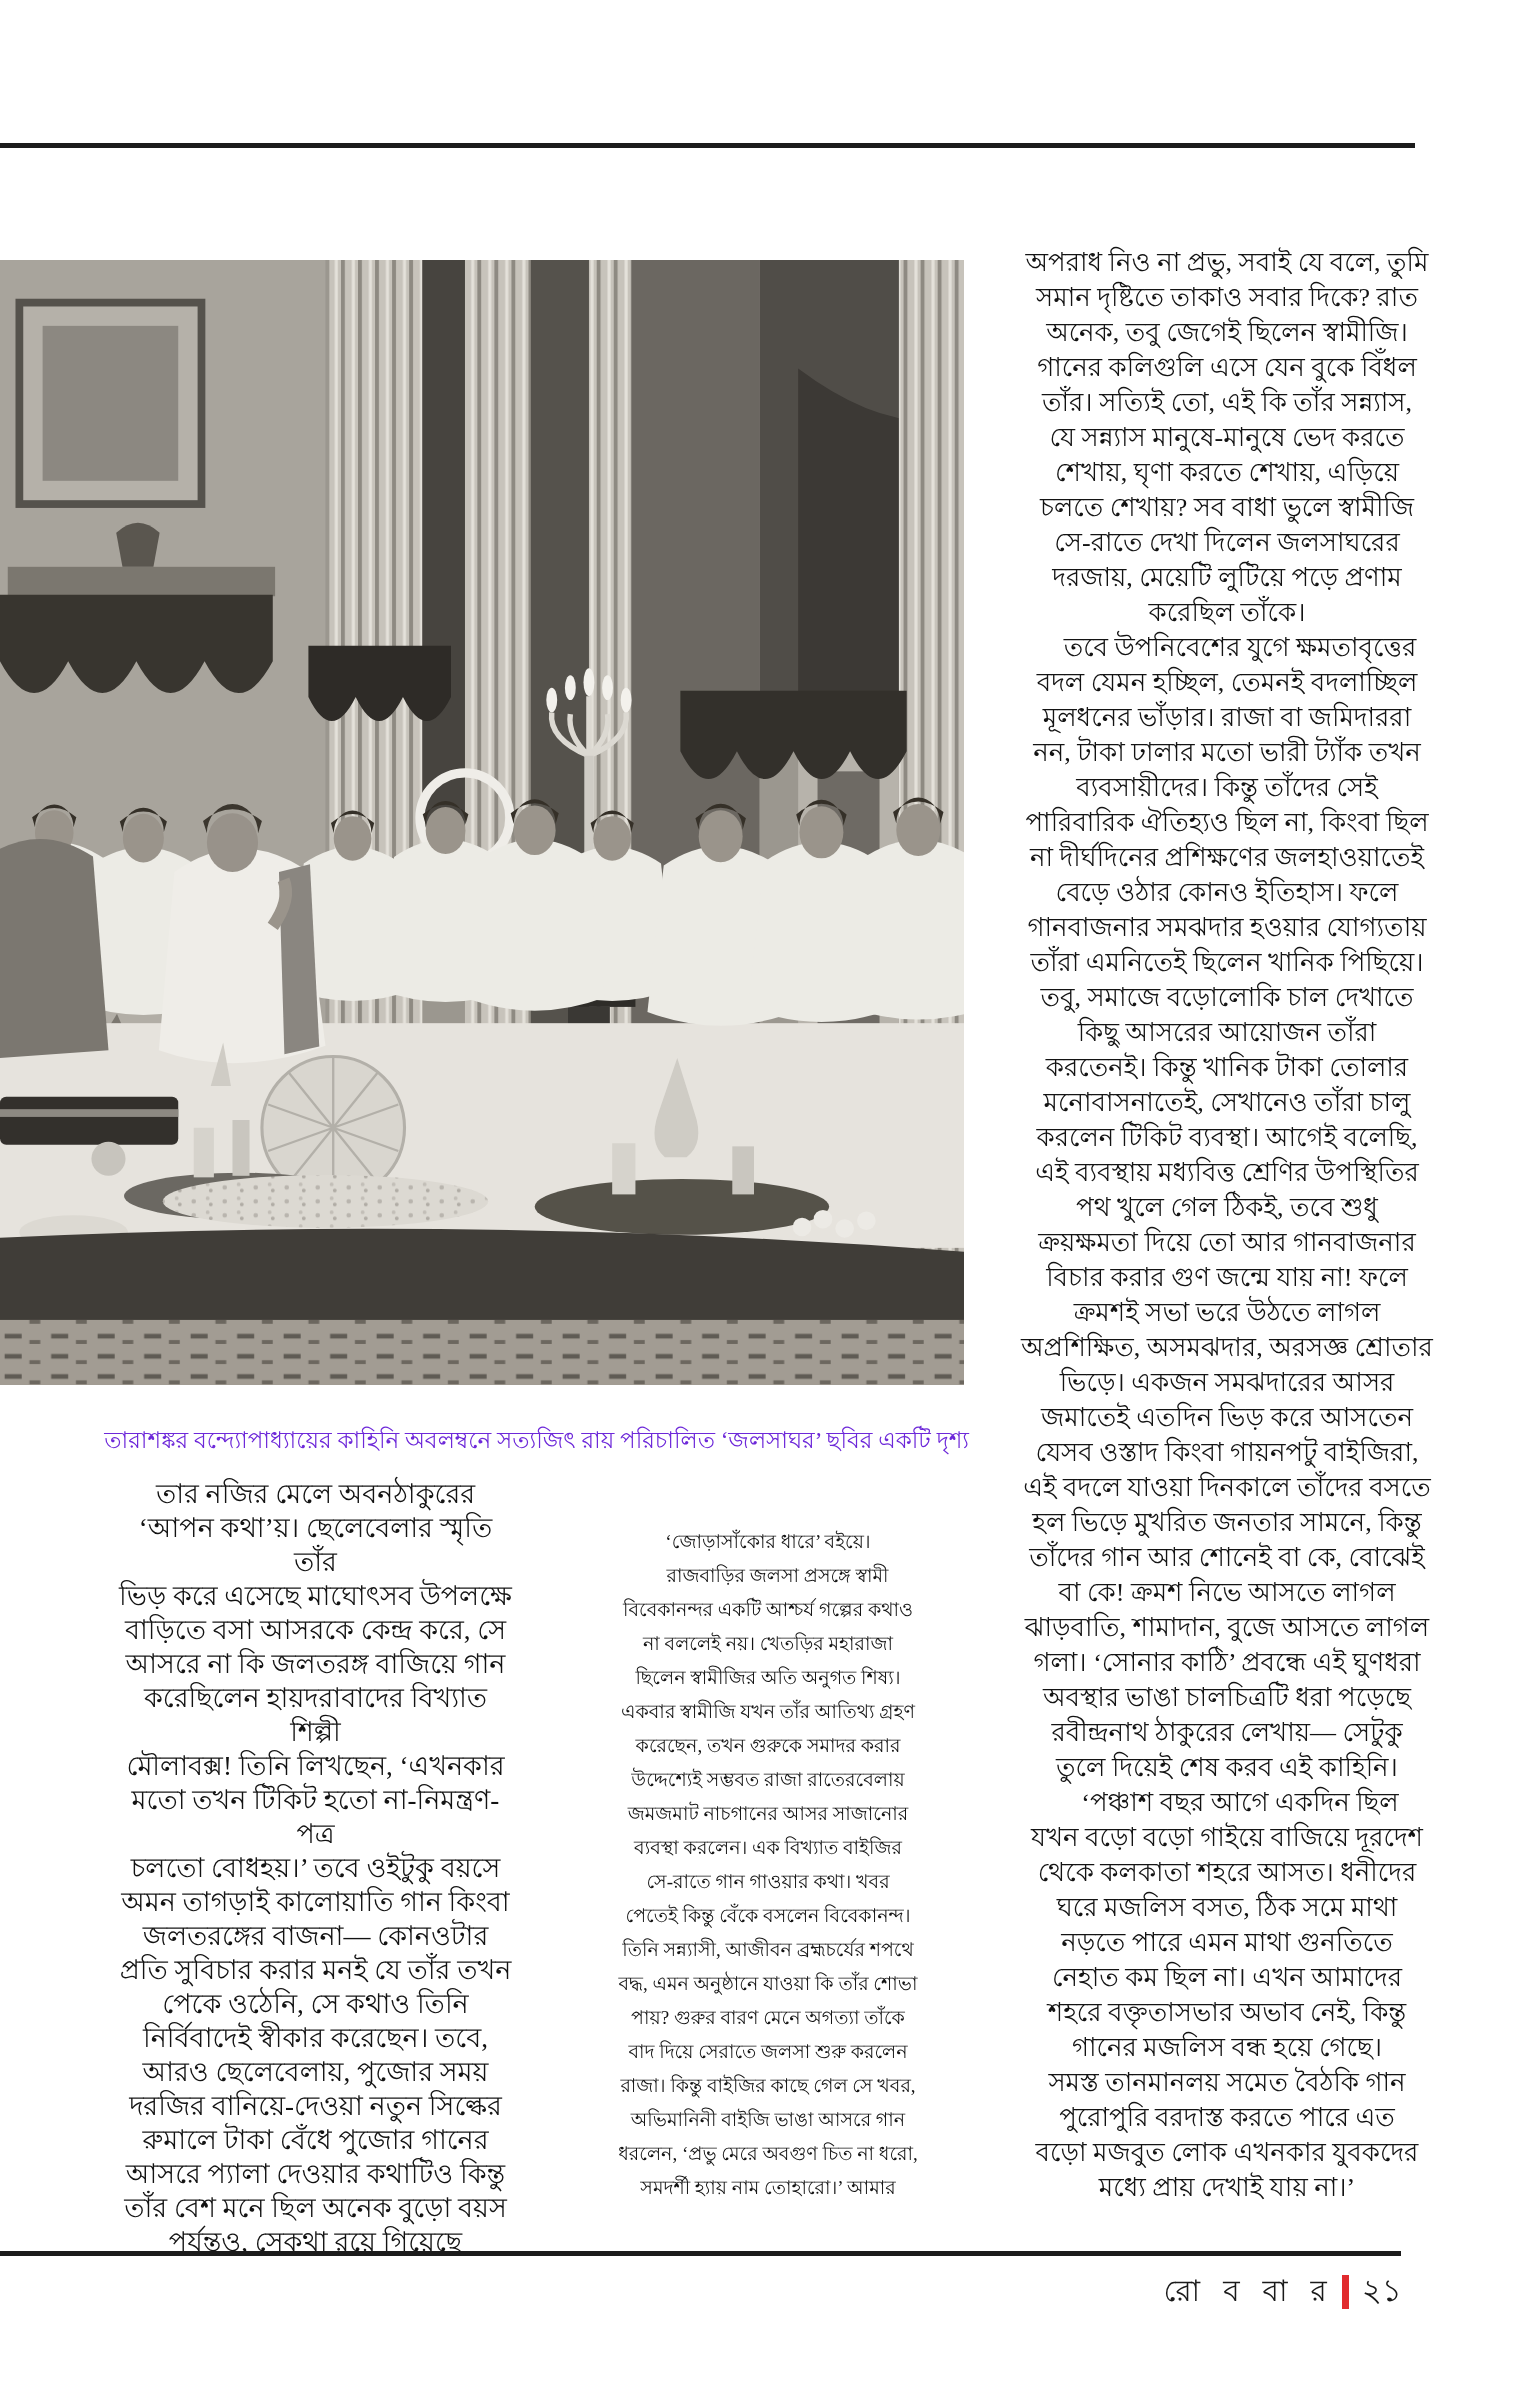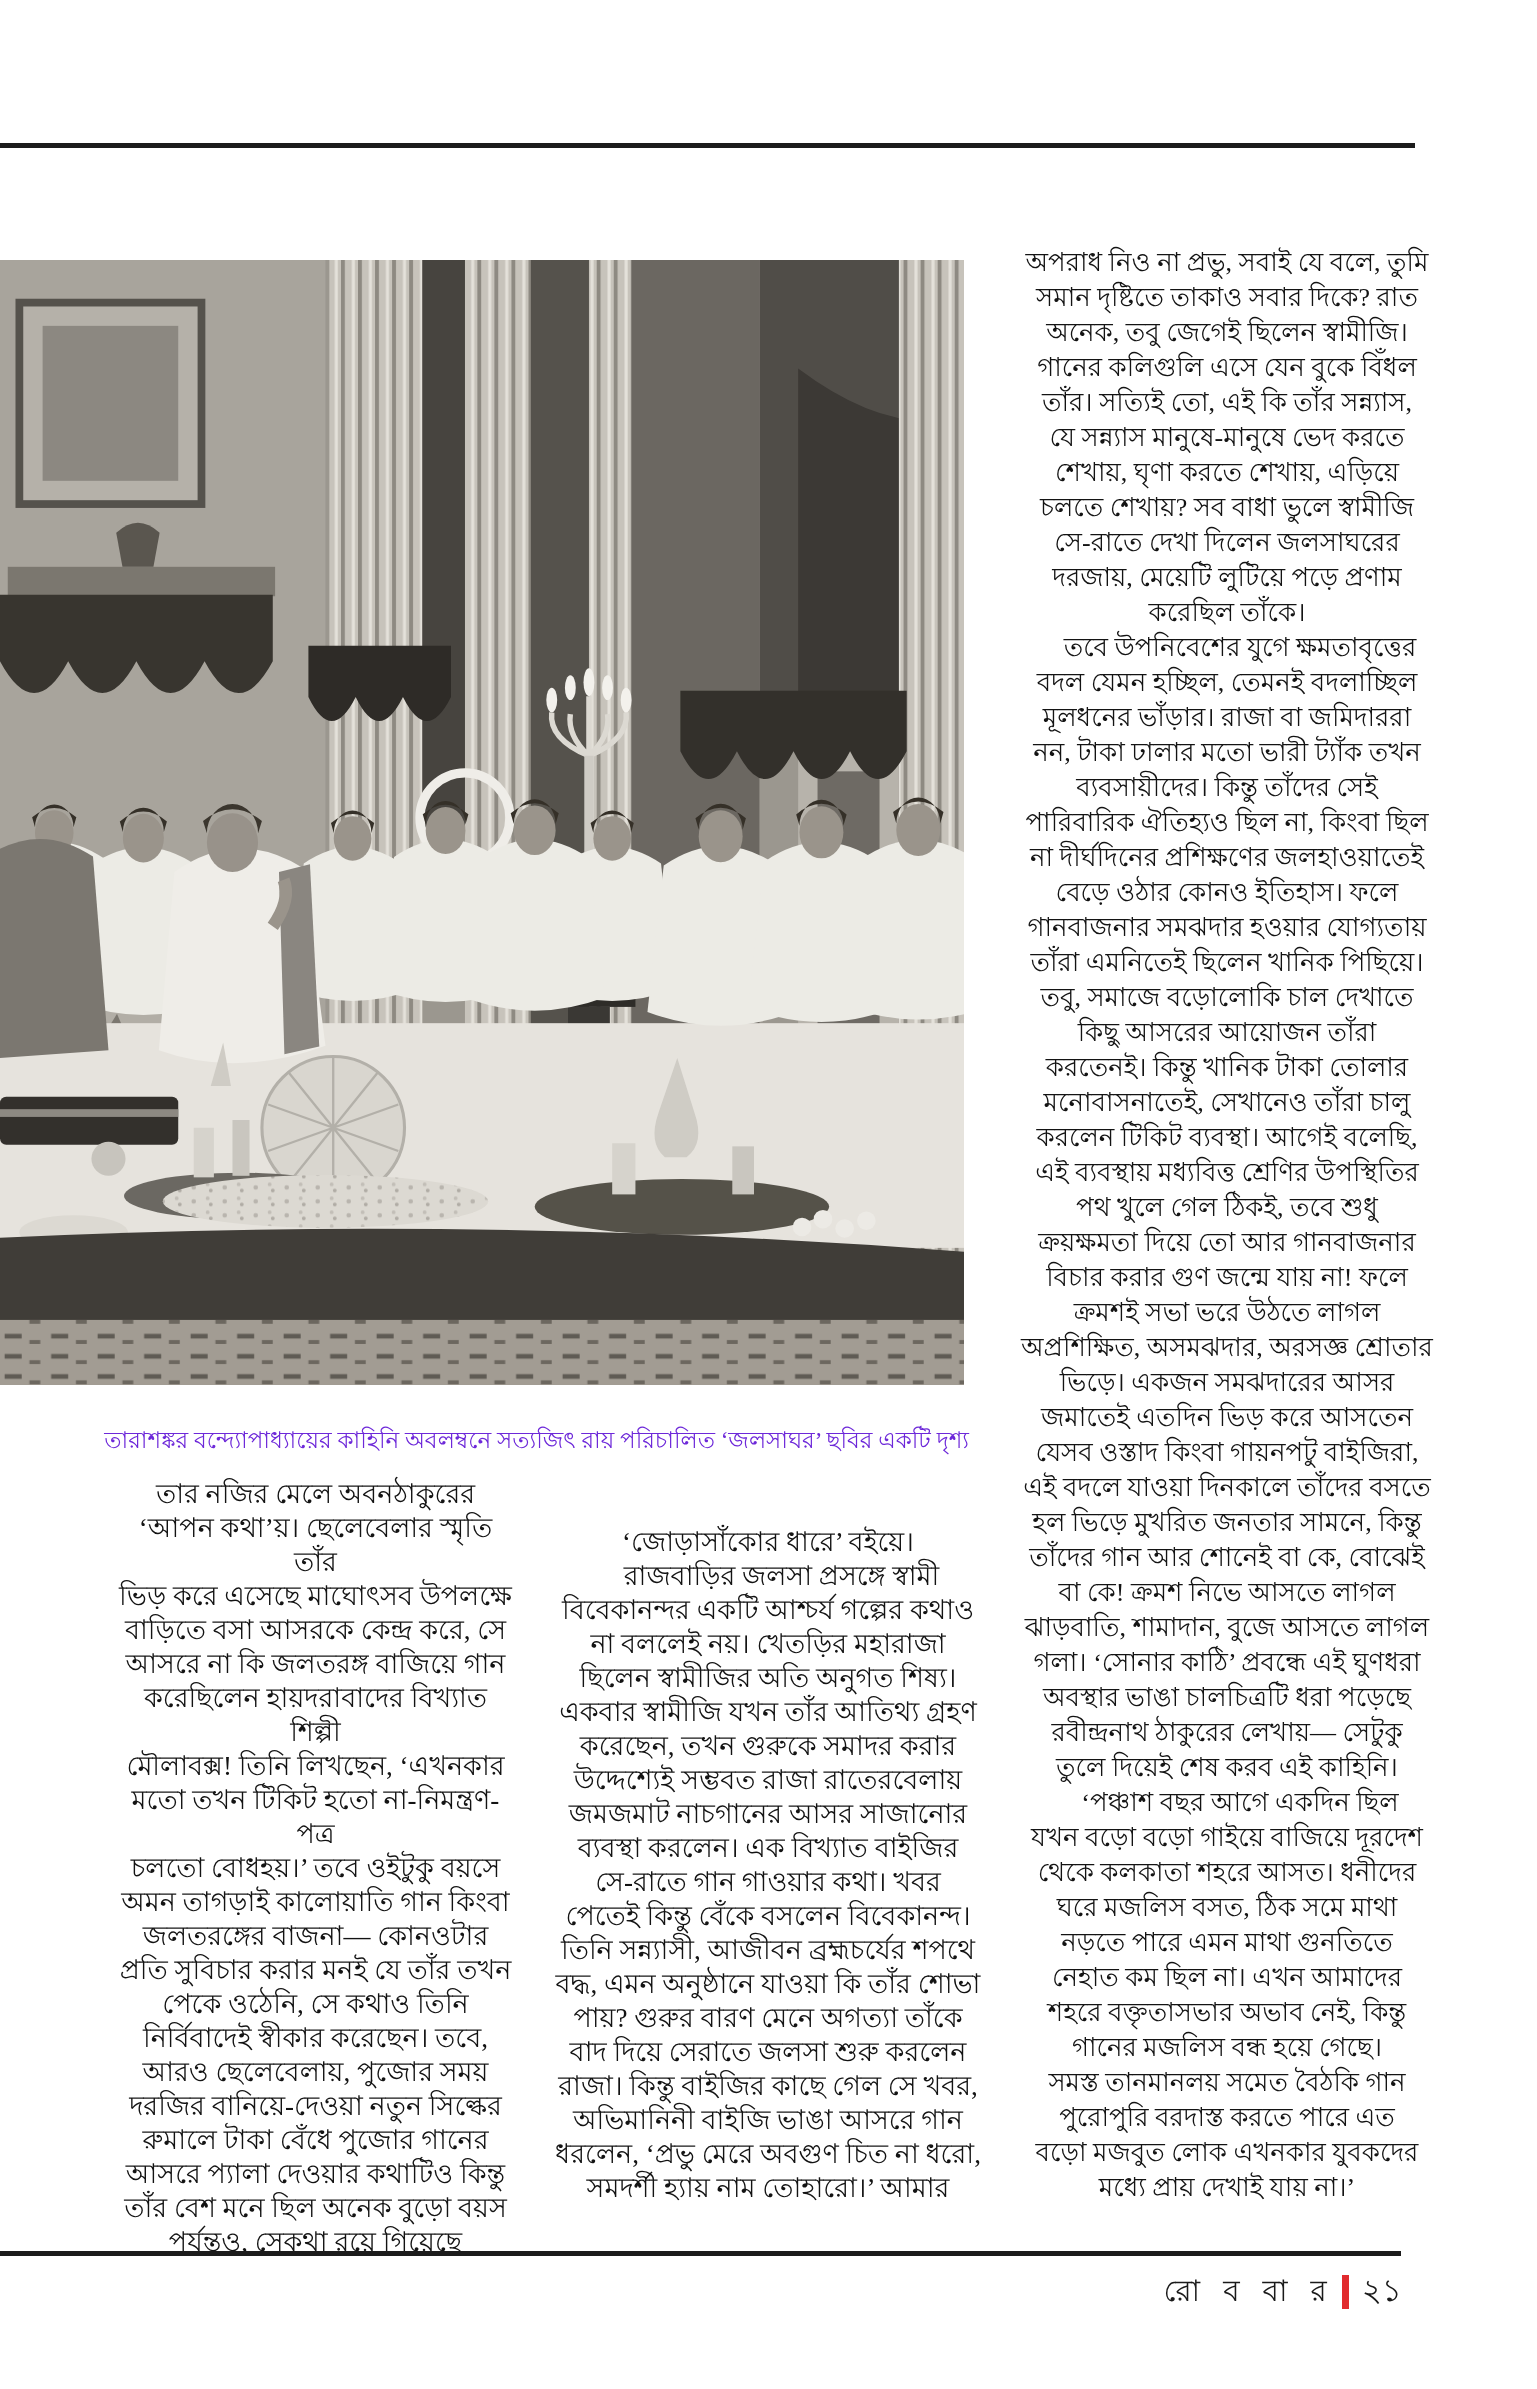--- a/index.html
+++ b/index.html
@@ -7,21 +7,21 @@
         font-family:"Liberation Serif","DejaVu Serif",serif;color:#131313;}
   .rule{position:absolute;background:#1c1c1c;}
   .top-rule{left:0;top:143px;width:1415px;height:4.7px;}
   .footer-rule{left:0;top:2251px;width:1401px;height:4.7px;}
   .photo{position:absolute;left:0;top:260px;width:964px;height:1125px;background:#9b978f;}
   .photo svg{display:block;width:100%;height:100%;}
   .caption{position:absolute;left:0;top:1426px;width:969px;text-align:right;
            font-size:23px;line-height:29.5px;color:#6d28d9;}
   .coltext{position:absolute;white-space:pre-line;text-align:center;}
   .col-1{left:118px;top:1477px;width:395px;font-size:27px;line-height:34px;}
-  .col-2{left:543px;top:1525px;width:450px;font-size:27px;line-height:34px;}
+  .col-2{left:543px;top:1525px;width:450px;font-size:19px;line-height:34px;}
   .col-3{left:1008px;top:245px;width:438px;font-size:26px;line-height:35px;}
   .footer{position:absolute;top:2266px;right:136px;display:flex;align-items:center;
           font-size:29.5px;color:#1a1a1a;}
   .footer .brand{letter-spacing:7.8px;}
   .footer .sep{width:7px;height:34px;background:#e12b2e;margin:0 12.4px 0 7.8px;}
   .footer .pageno{font-size:31px;}
 </style>
 </head>
 <body>
 

